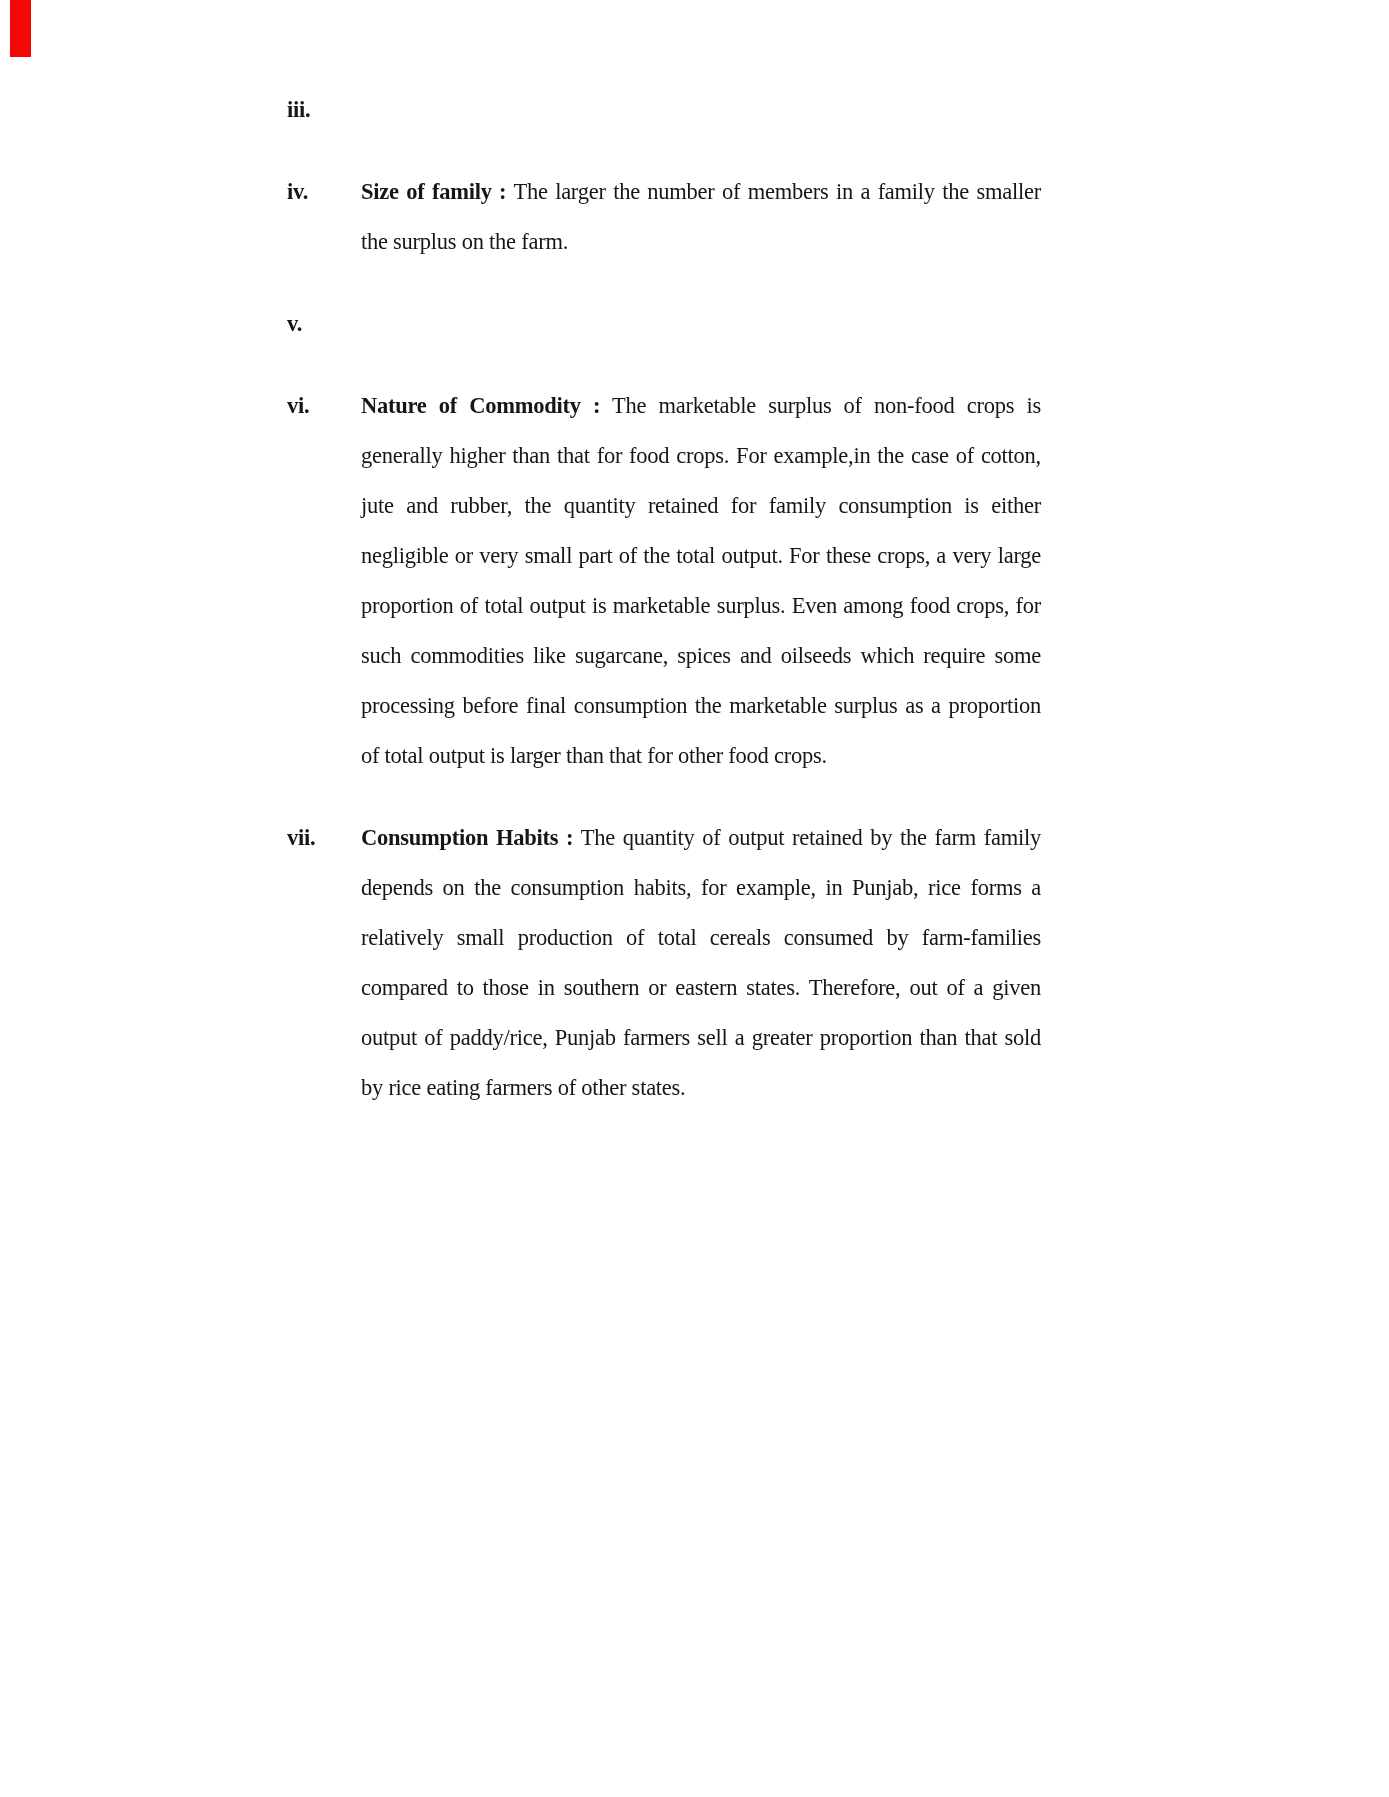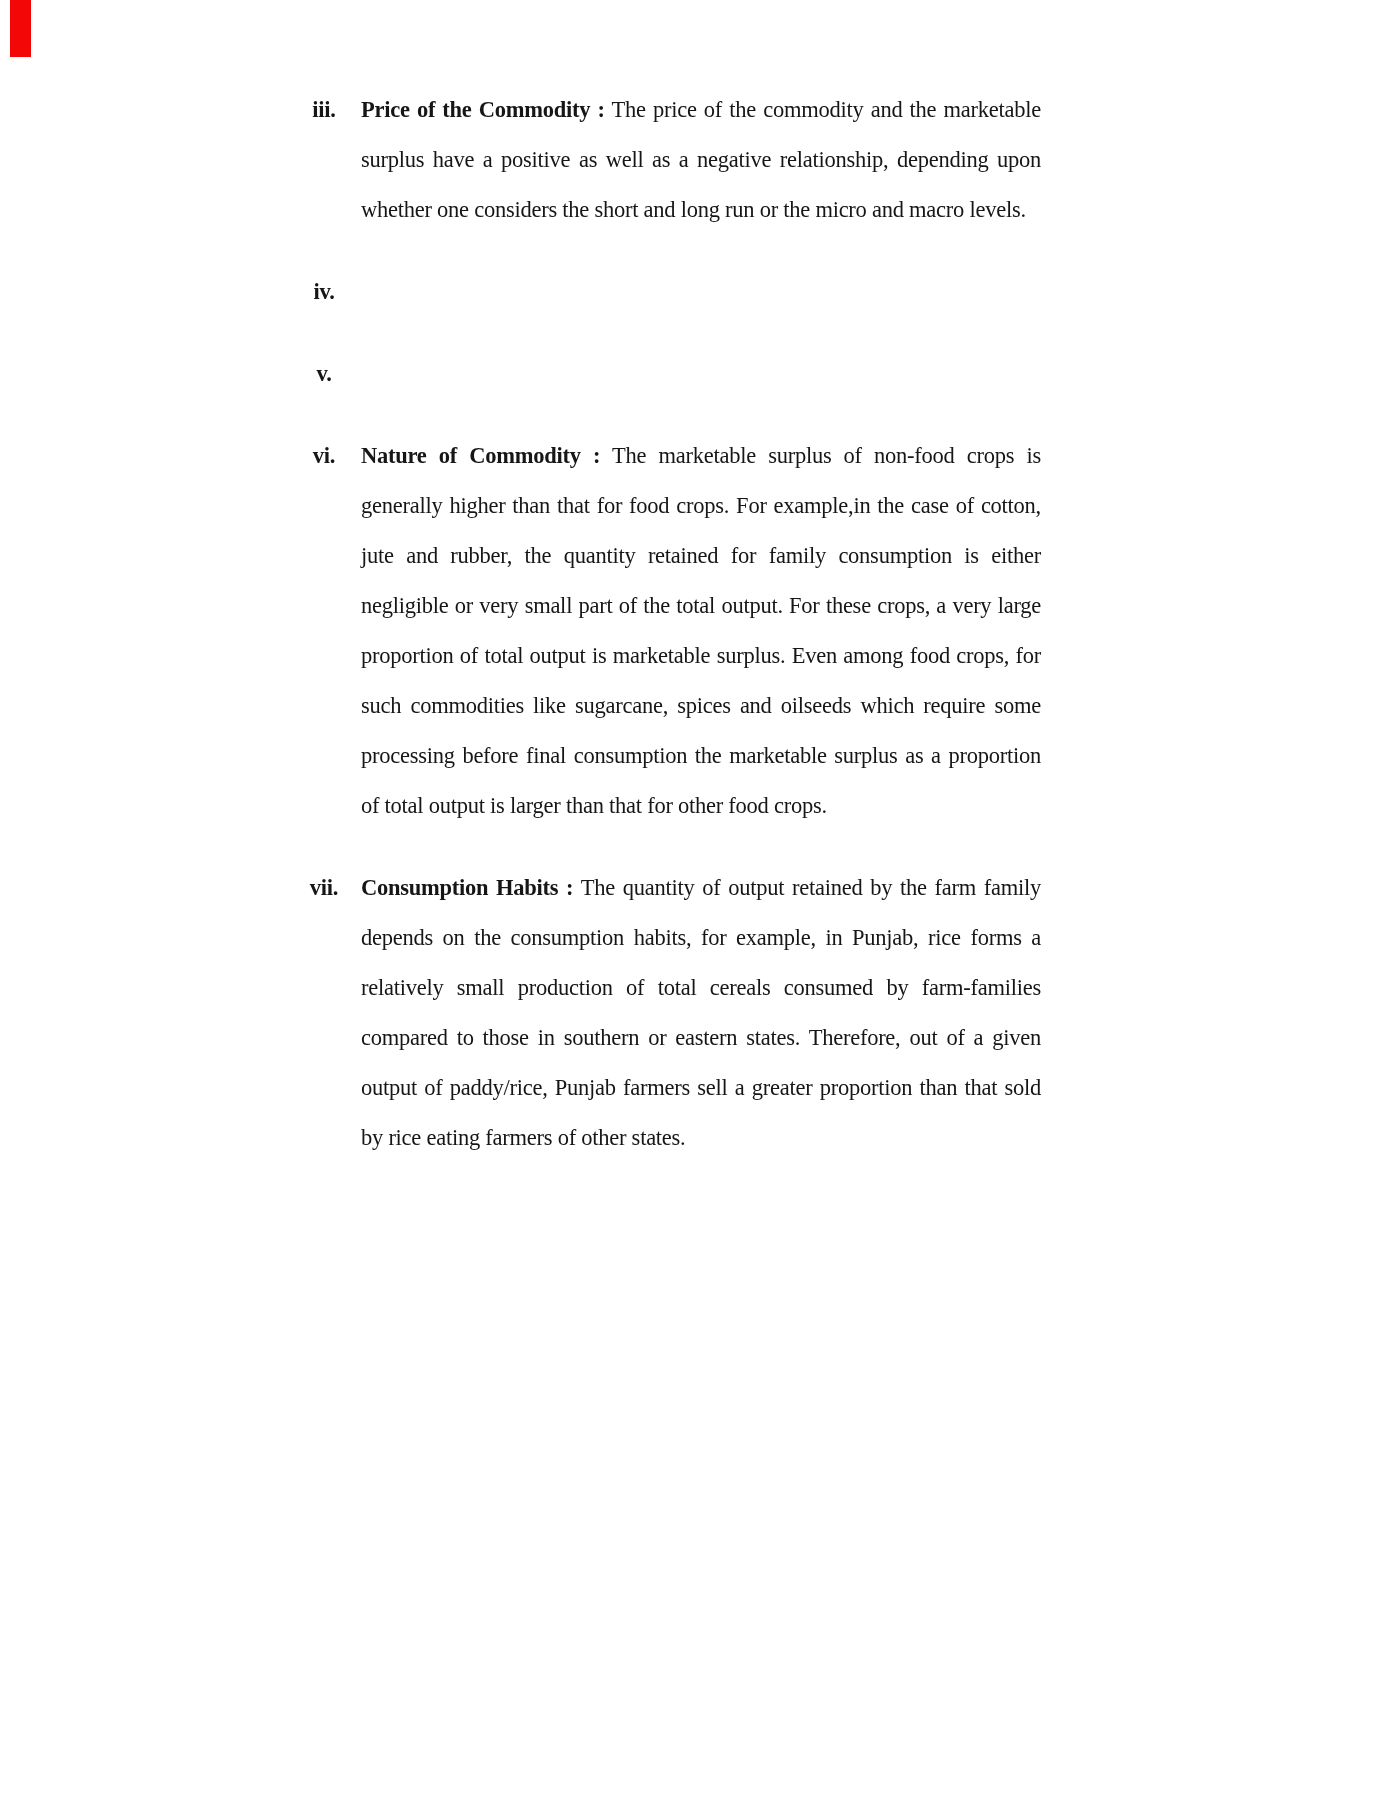--- a/index.html
+++ b/index.html
@@ -36,44 +36,44 @@
     align-items: flex-start;
     margin-bottom: 32px;
     font-size: 22.5px;
     line-height: 50px;
     letter-spacing: -0.25px;
   }
   .numeral {
     flex: 0 0 74px;
     width: 74px;
     font-weight: bold;
-    text-align: center;
+    text-align: left;
   }
   .text {
     width: 680px;
     text-align: justify;
     text-justify: inter-word;
   }
   .heading {
     font-weight: bold;
   }
 </style>
 </head>
 <body>
 
 <div class="page">
   <div class="red-mark" style="background: rgb(244, 7, 7);"></div>
   <div class="doc-list" id="list">
   <div class="item">
     <span class="numeral">iii.</span>
-    <div class="text"><span class="heading">Price of the Commodity :</span> <span class="body">The price of the commodity and the marketable surplus have a positive as well as a negative relationship, depending upon whether one considers the short and long run or the micro and macro levels.</span></div>
   </div>
 
   <div class="item">
     <span class="numeral">iv.</span>
+    <div class="text"><span class="heading">Size of family :</span> <span class="body">The larger the number of members in a family the smaller the surplus on the farm.</span></div>
   </div>
 
   <div class="item">
     <span class="numeral">v.</span>
   </div>
 
   <div class="item">
     <span class="numeral">vi.</span>
     <div class="text"><span class="heading">Nature of Commodity :</span> <span class="body">The marketable surplus of non-food crops is generally higher than that for food crops. For example,in the case of cotton, jute and rubber, the quantity retained for family consumption is either negligible or very small part of the total output. For these crops, a very large proportion of total output is marketable surplus. Even among food crops, for such commodities like sugarcane, spices and oilseeds which require some processing before final consumption the marketable surplus as a proportion of total output is larger than that for other food crops.</span></div>
   </div>

